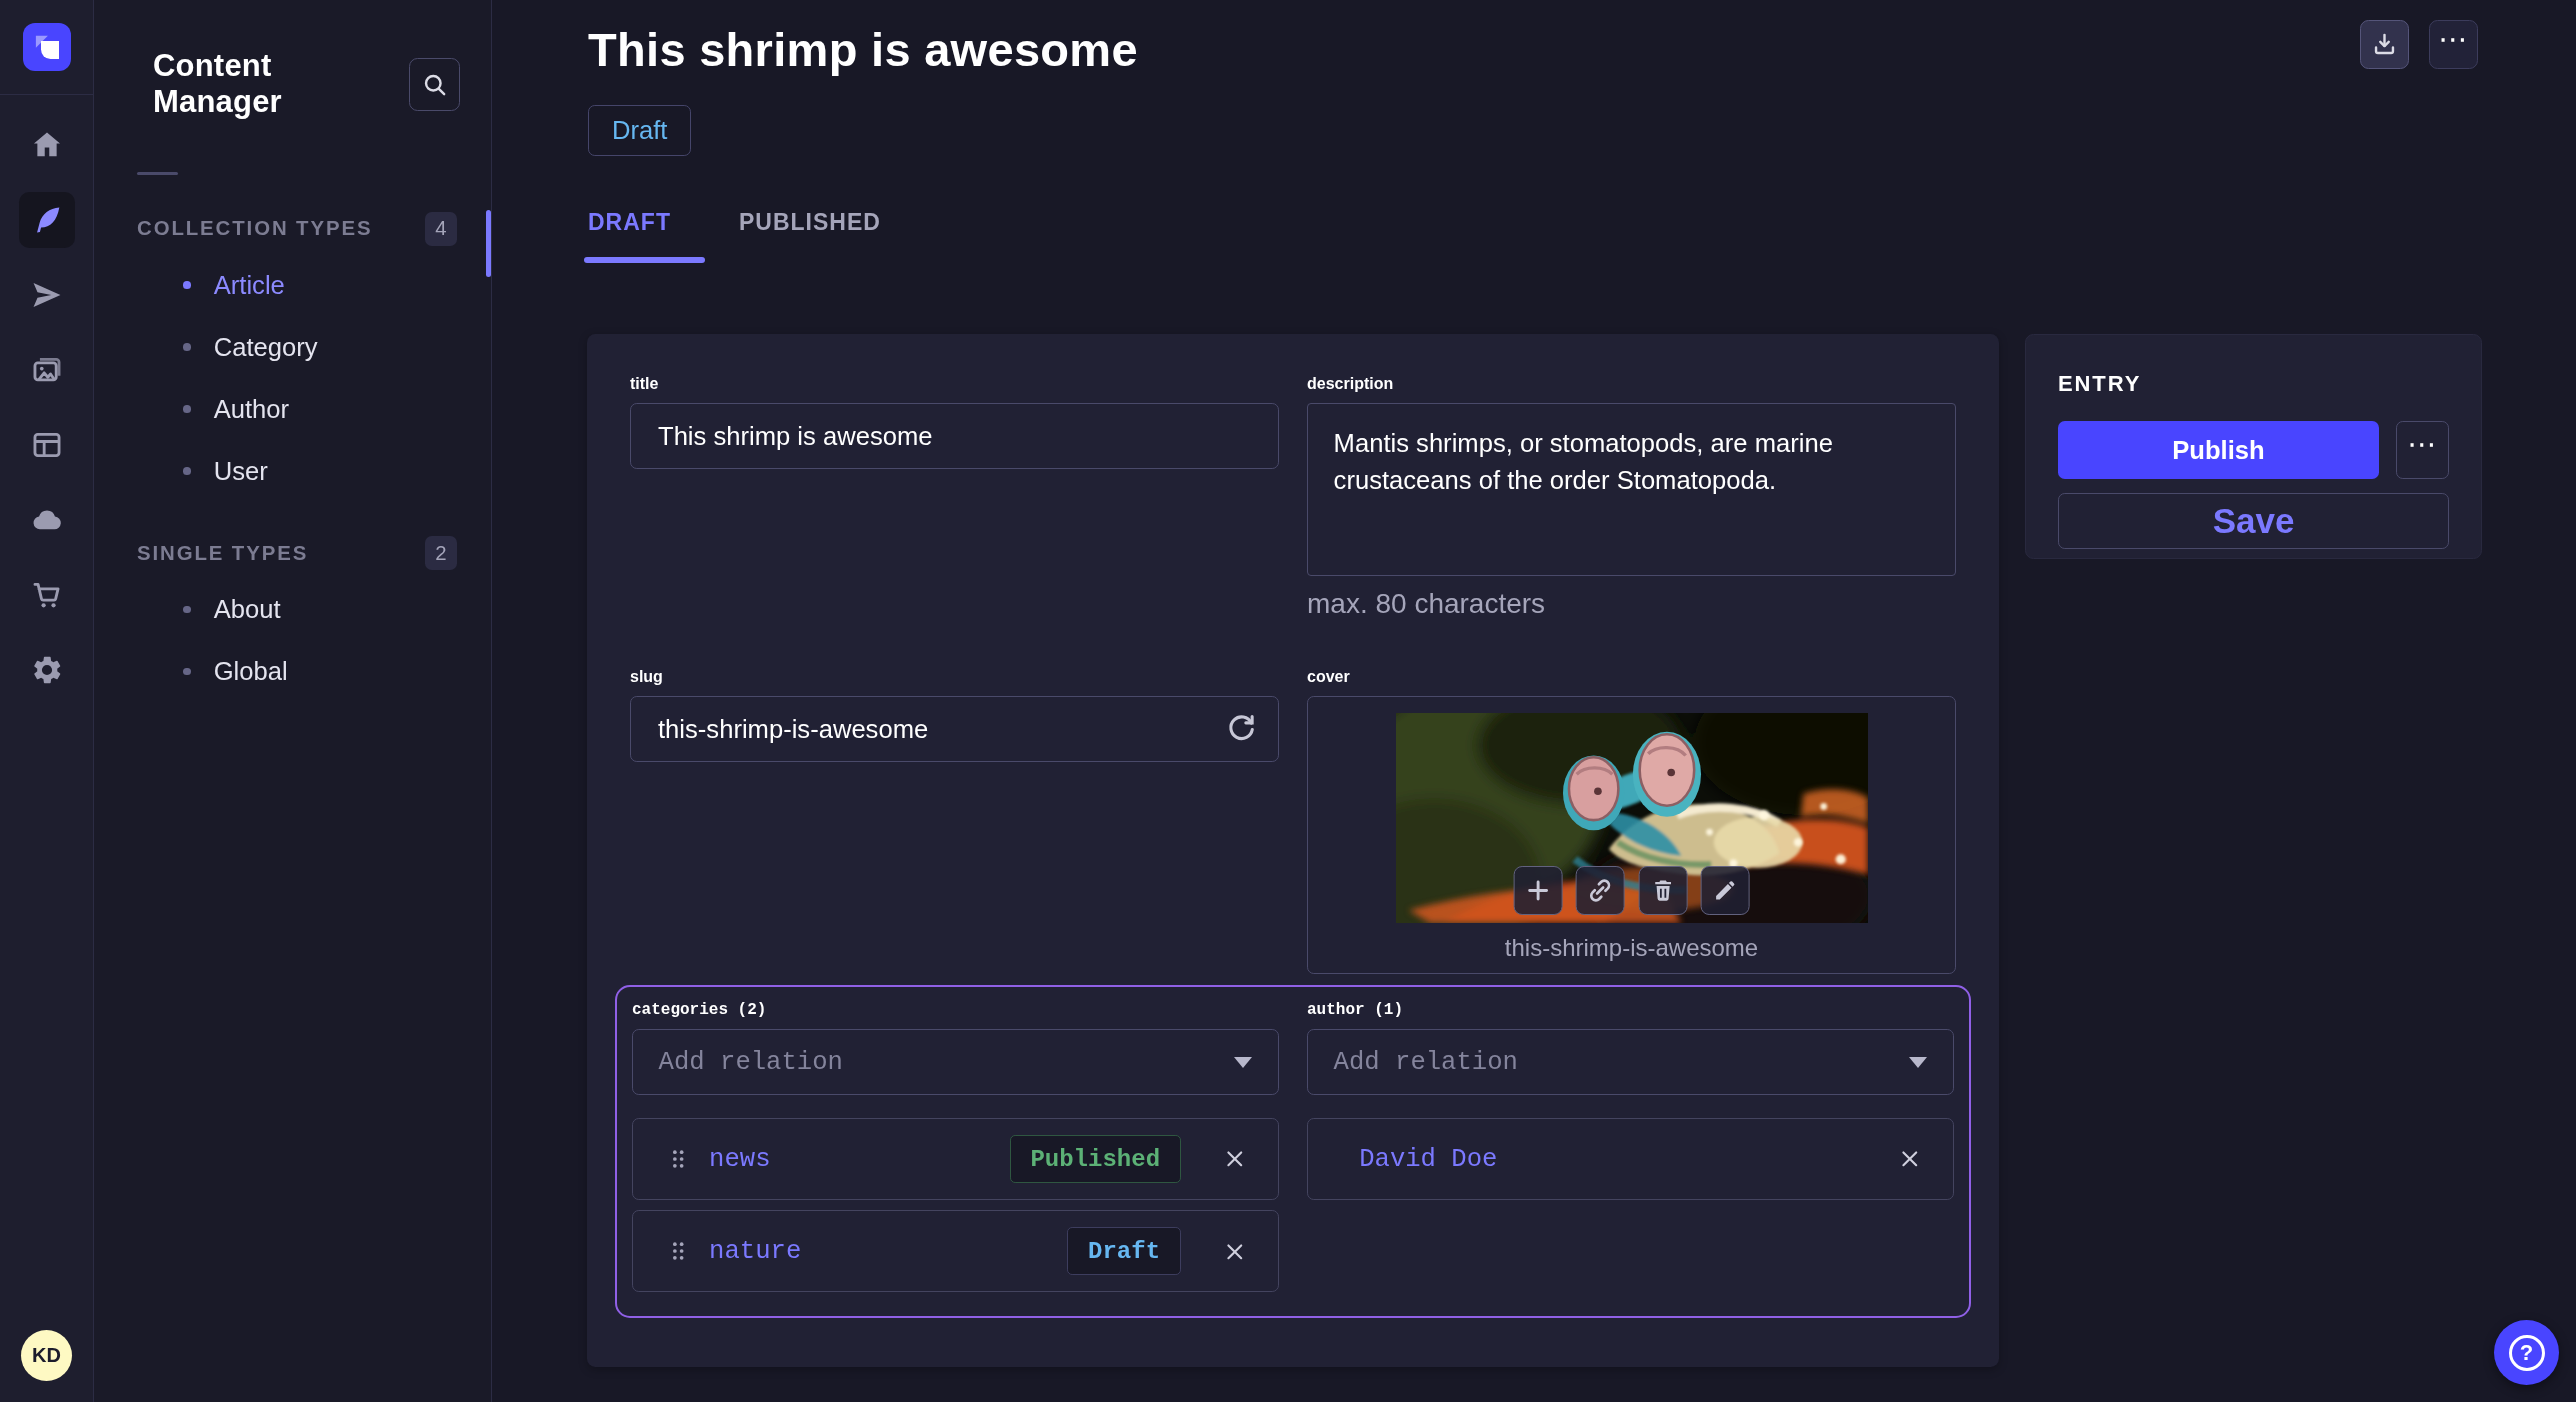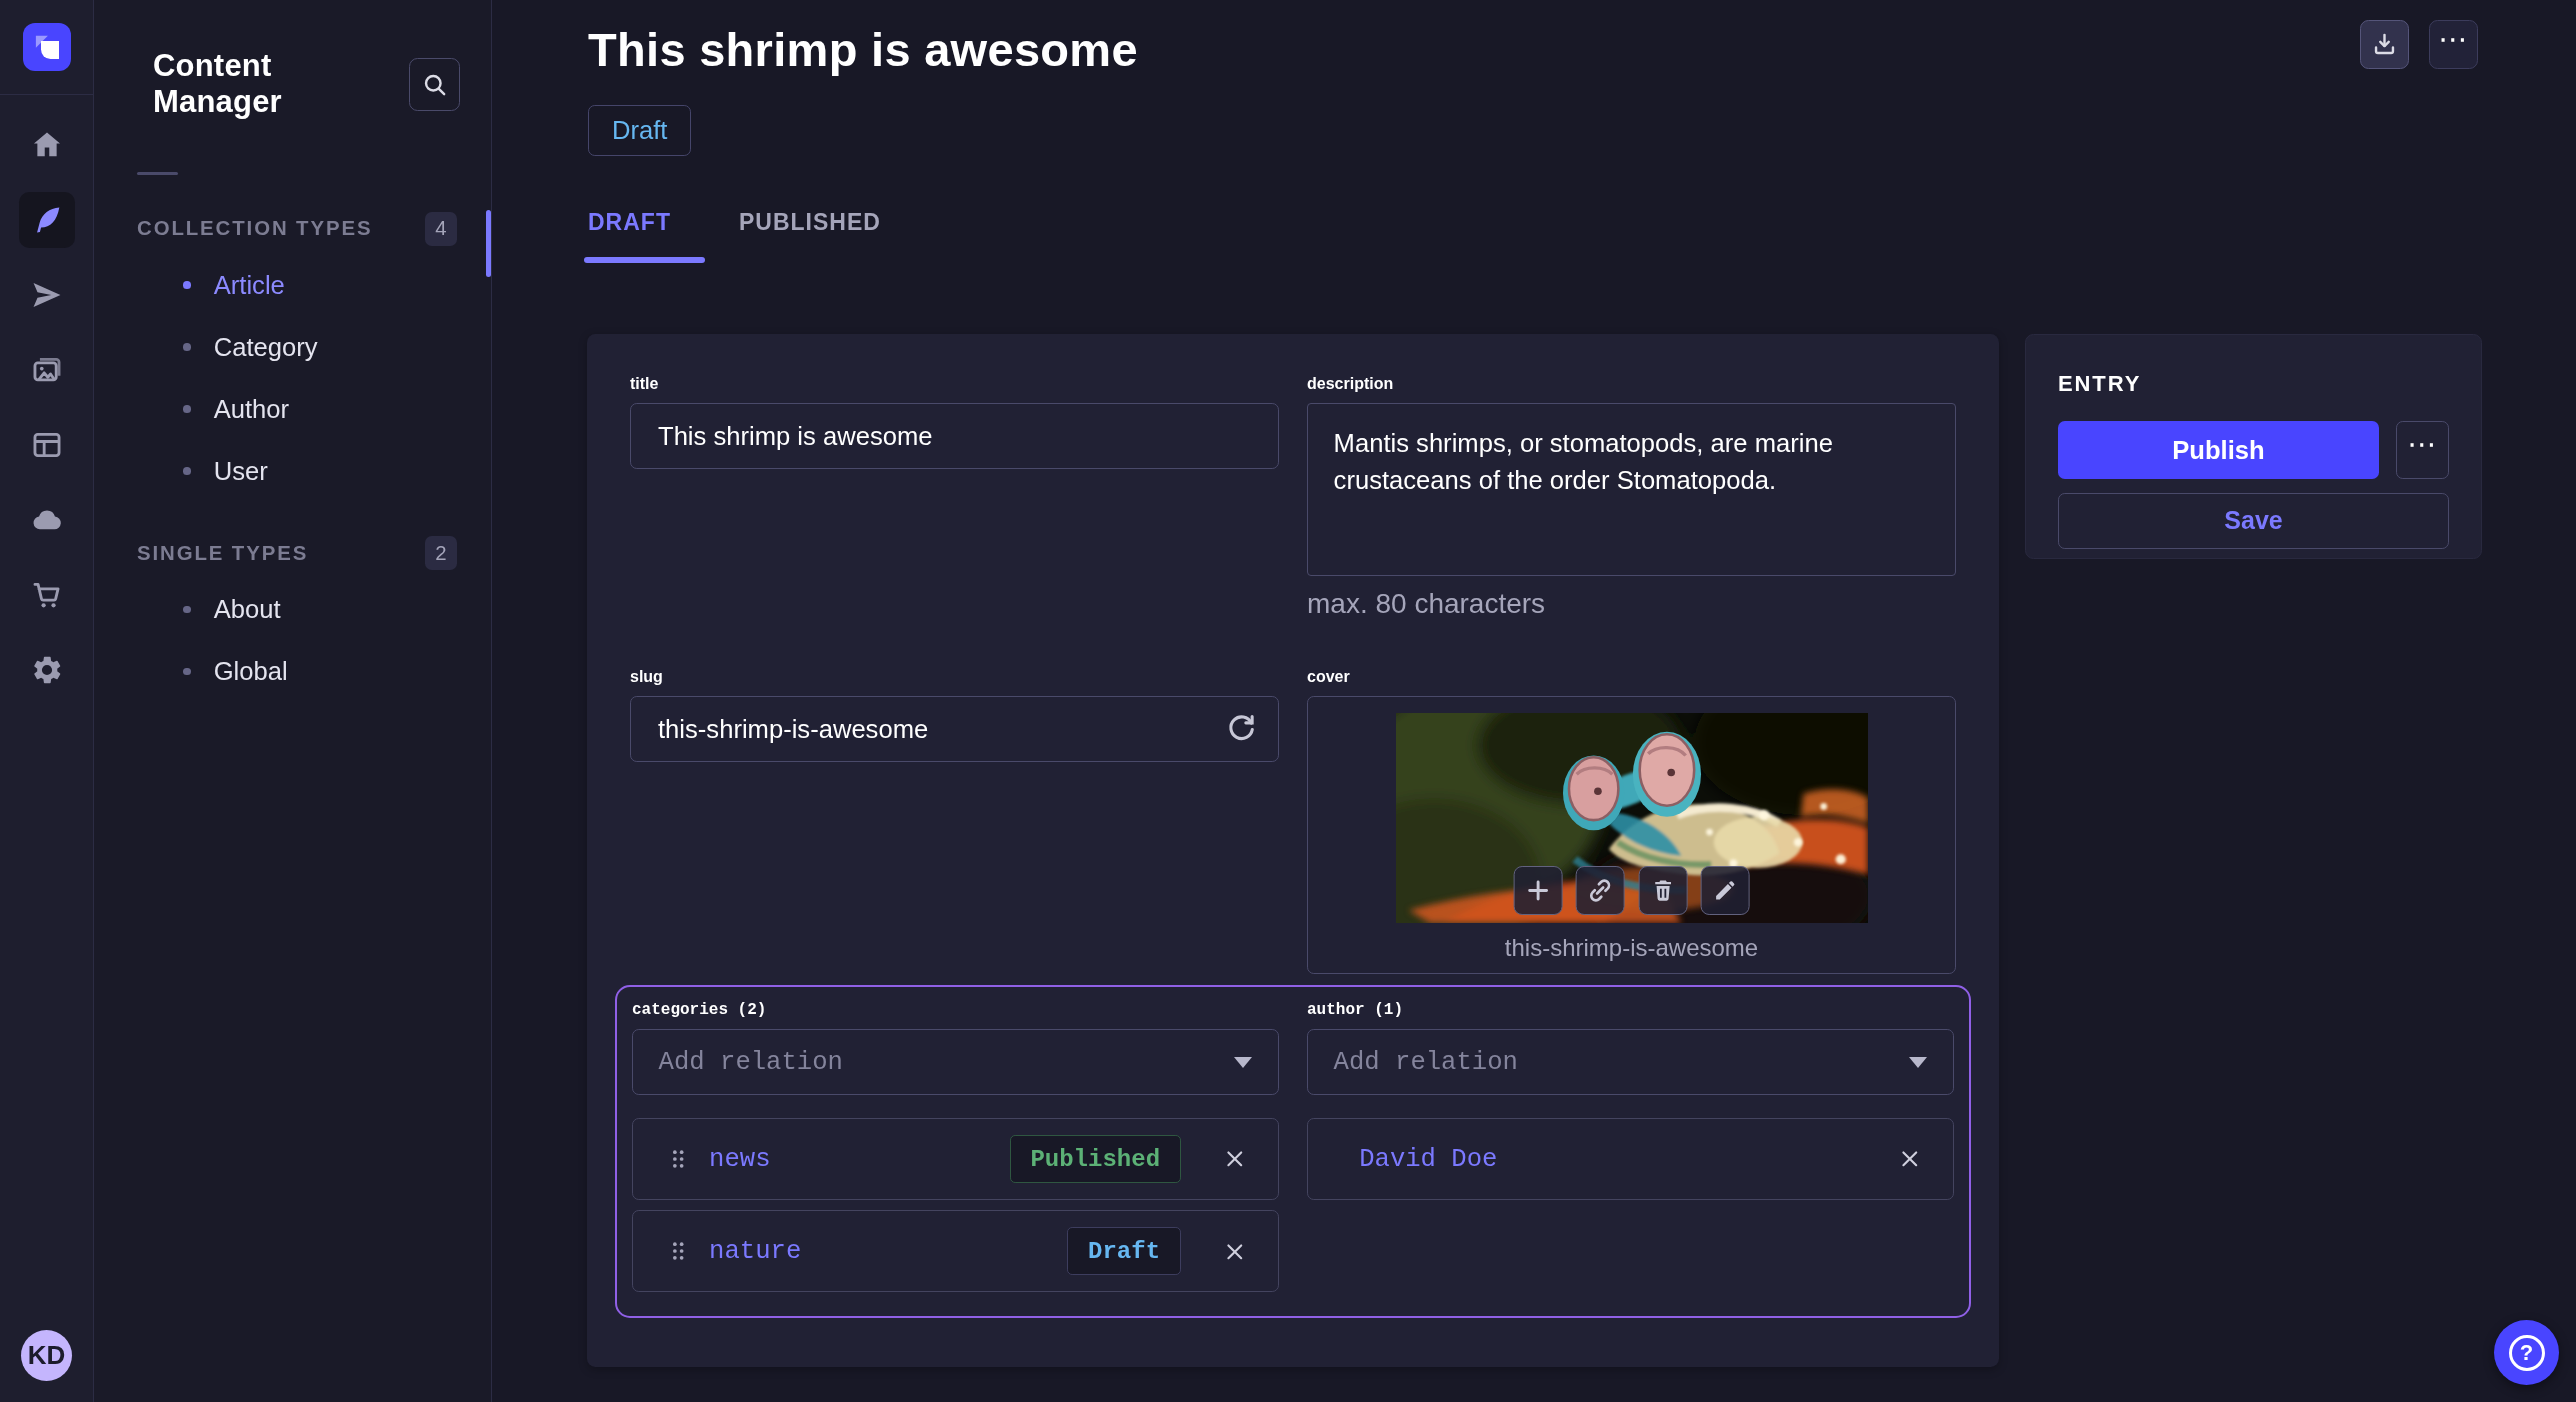--- a/index.html
+++ b/index.html
@@ -29,22 +29,22 @@
     display:flex; align-items:center; justify-content:center;
     color:#9b9bb0; cursor:pointer;
   }
   .inav .tile {
     width:56px; height:56px; border-radius:10.2px;
     display:flex; align-items:center; justify-content:center;
   }
   .inav.active .tile { background:#15151f; color:#8c8aff; }
   .avatar {
     position:absolute; bottom:21px; left:21px; width:51px; height:51px;
-    border-radius:50%; background:#c4b5fd; color:#1c1c2c;
-    font-size:26px; font-weight:700; border:none; cursor:pointer;
+    border-radius:50%; background:#fef9c3; color:#1c1c2c;
+    font-size:20px; font-weight:700; border:none; cursor:pointer;
     display:flex; align-items:center; justify-content:center;
     font-family:inherit;
   }
 
   
   .subnav {
     flex:0 0 398px; width:398px; background:#1a1a28;
     border-right:0.9px solid #2c2c44; position:relative;
   }
   .subnav-head { display:flex; align-items:center; justify-content:space-between; padding:32px 31px 0 43px; }
@@ -174,21 +174,21 @@
     color:#fff; font-size:25.6px; font-weight:700; cursor:pointer; font-family:inherit;
   }
   .morebtn {
     width:53px; height:58px; background:transparent; border:0.9px solid #4a4a6a;
     border-radius:6.8px; color:#fff; cursor:pointer;
     display:flex; align-items:center; justify-content:center; font-family:inherit;
   }
   .save {
     width:100%; height:56px; margin-top:13.6px; background:transparent;
     border:0.9px solid #4a4a6a; border-radius:6.8px; color:#7b79ff;
-    font-size:25px; font-weight:700; cursor:pointer; font-family:inherit;
+    font-size:35px; font-weight:700; cursor:pointer; font-family:inherit;
   }
 
   .help {
     position:absolute; right:17px; bottom:17px; width:65px; height:65px;
     border-radius:50%; background:#4945ff; border:none; cursor:pointer;
     display:flex; align-items:center; justify-content:center;
     box-shadow:0 3.4px 10.2px rgba(0,0,0,.4);
   }
   .qring {
     width:36px; height:36px; border:3.4px solid #fff; border-radius:50%;

